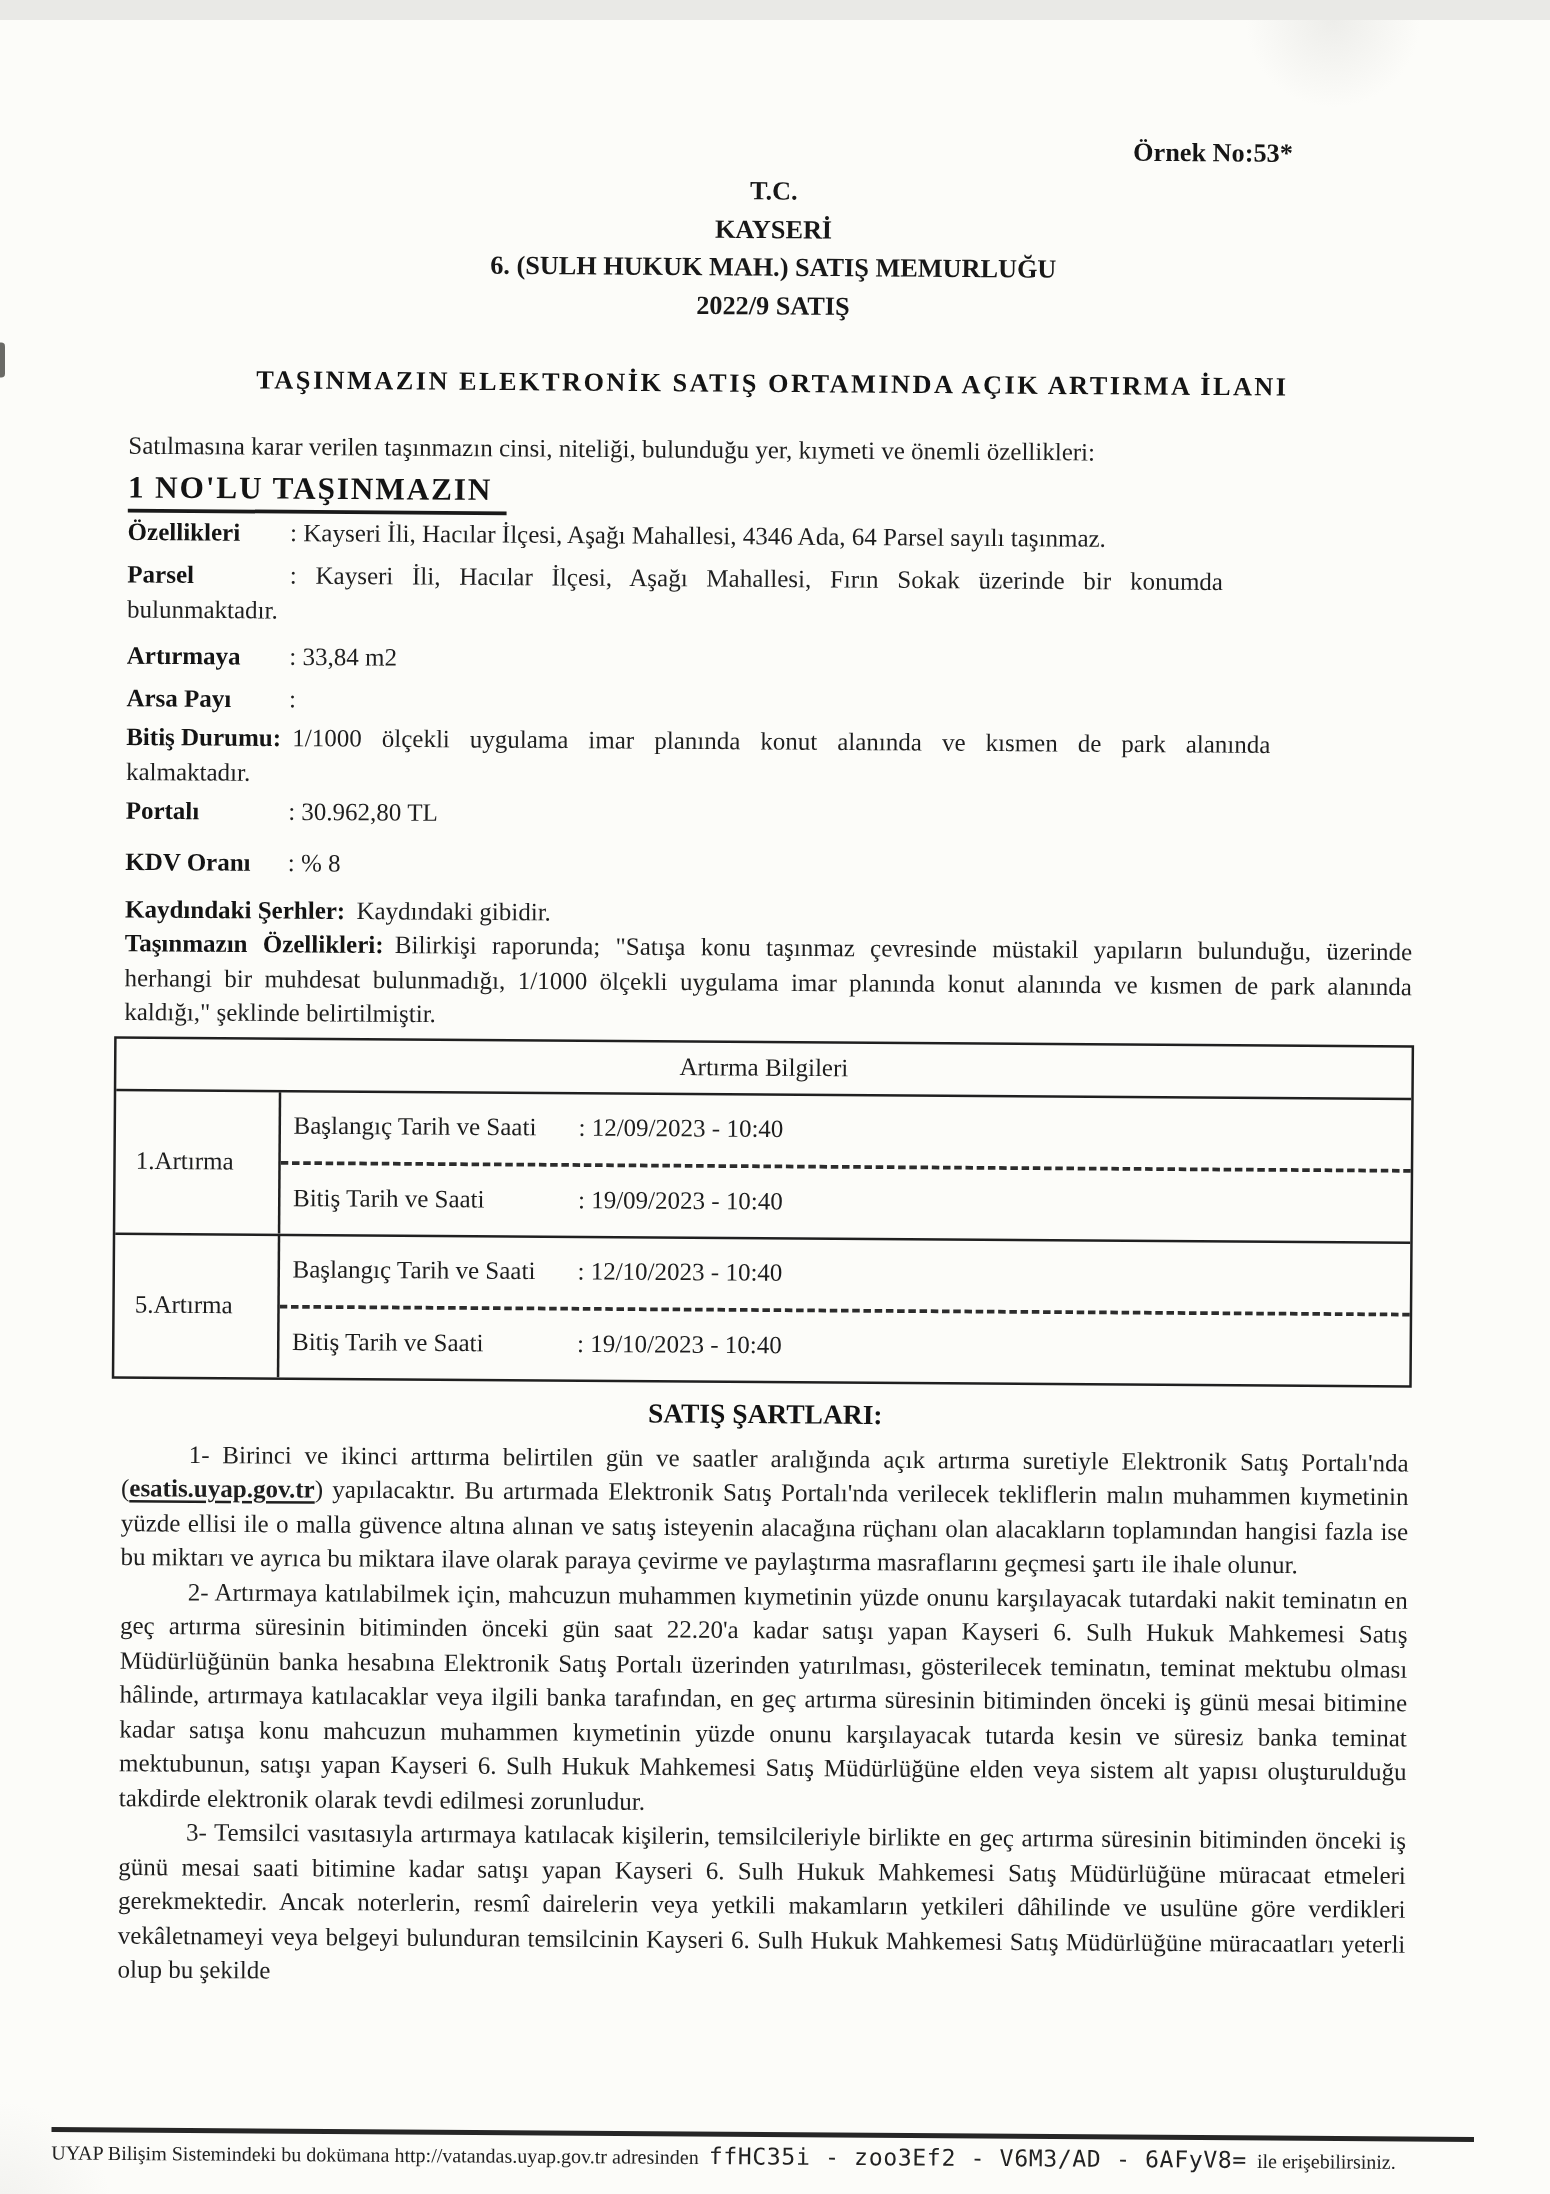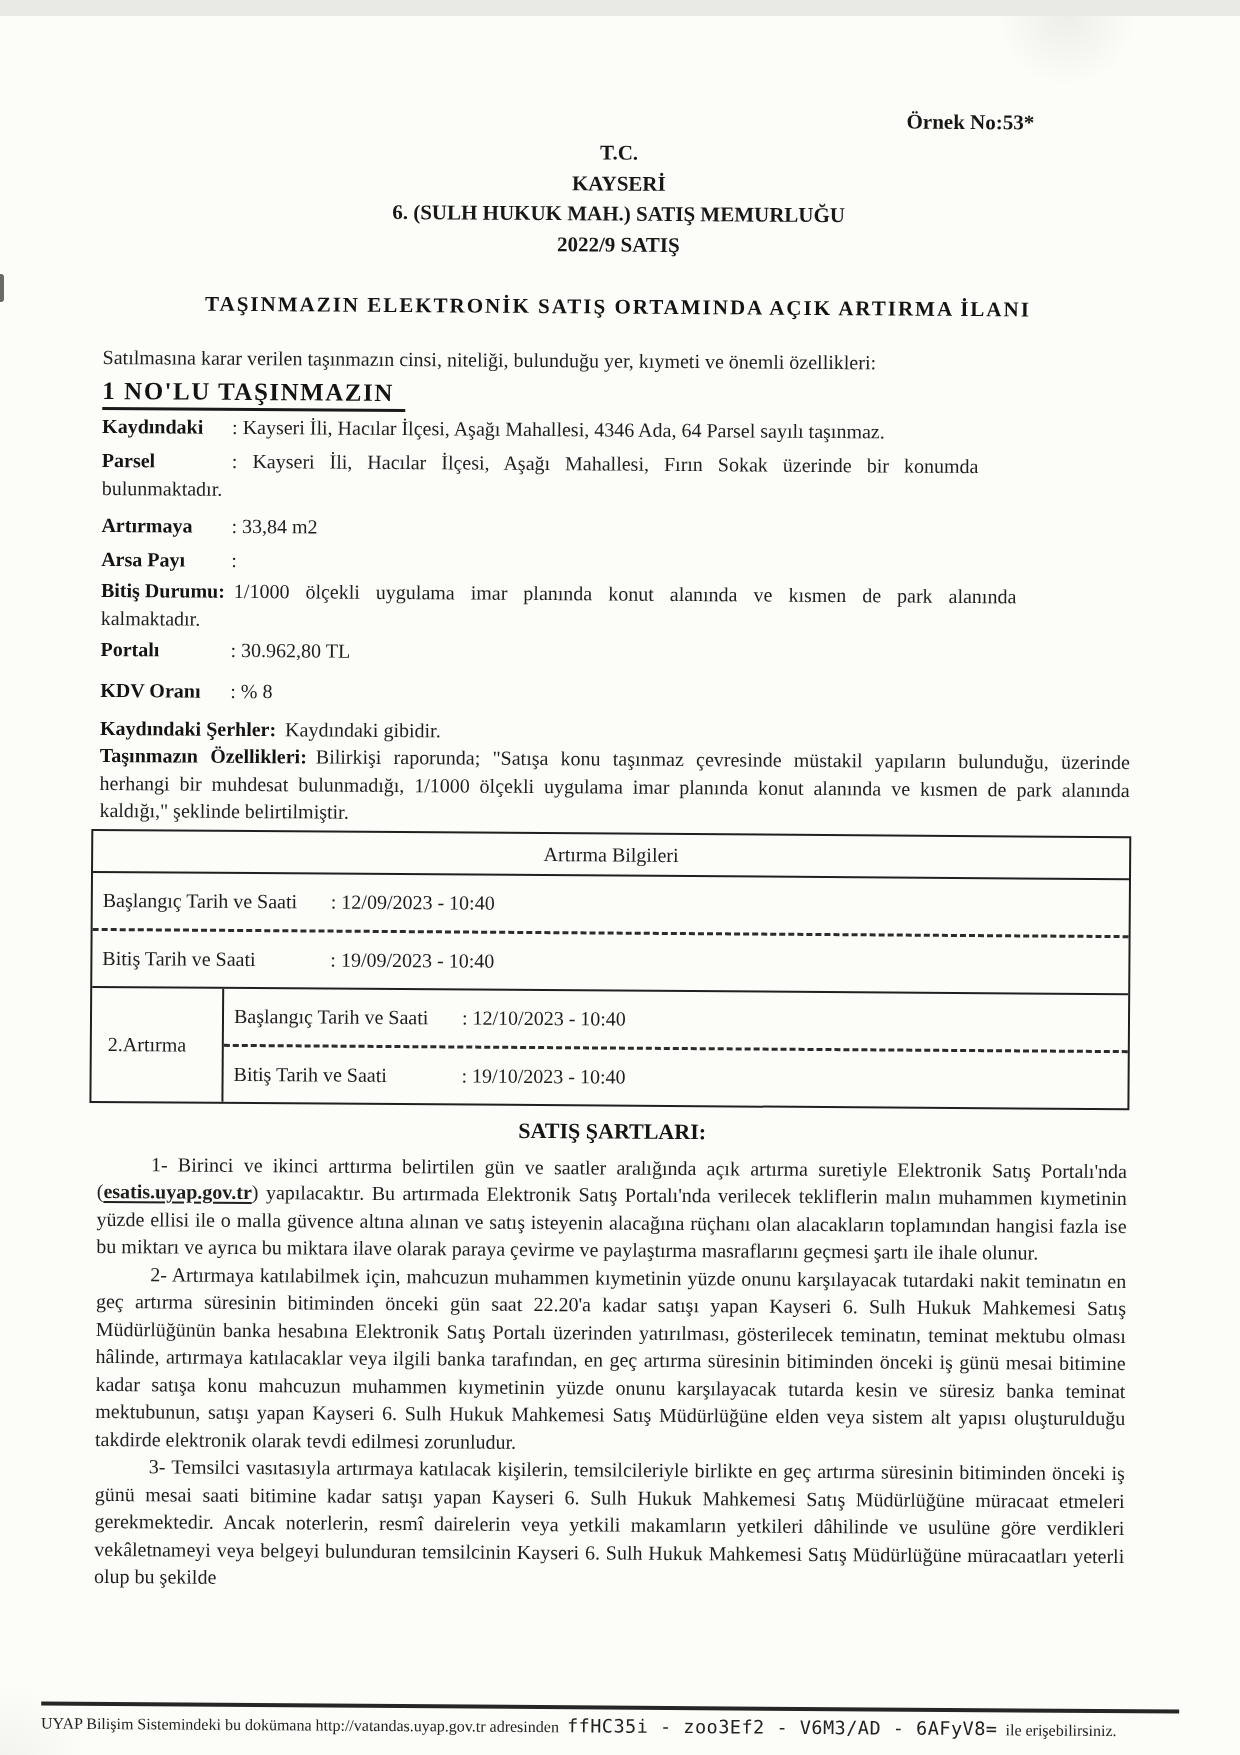--- a/index.html
+++ b/index.html
@@ -125,21 +125,21 @@
 
     <div class="doc-title">TAŞINMAZIN ELEKTRONİK SATIŞ ORTAMINDA AÇIK ARTIRMA İLANI</div>
 
     <div class="intro">Satılmasına karar verilen taşınmazın cinsi, niteliği, bulunduğu yer, kıymeti ve önemli özellikleri:</div>
 
     <div class="prop-heading-wrap">
       <span class="prop-heading">1 NO'LU TAŞINMAZIN</span>
     </div>
 
     <div class="field f-ozellikleri">
-      <span class="flabel">Kaydındaki</span><span>: Kayseri İli, Hacılar İlçesi, Aşağı Mahallesi, 4346 Ada, 64 Parsel sayılı taşınmaz.</span>
+      <span class="flabel">Özellikleri</span><span>: Kayseri İli, Hacılar İlçesi, Aşağı Mahallesi, 4346 Ada, 64 Parsel sayılı taşınmaz.</span>
     </div>
 
     <div class="field f-adresi">
       <span class="flabel">Parsel</span><span class="stretch1">: Kayseri İli, Hacılar İlçesi, Aşağı Mahallesi, Fırın Sokak üzerinde bir konumda</span><br>
       <span>bulunmaktadır.</span>
     </div>
 
     <div class="field f-yuzolcumu">
       <span class="flabel">Artırmaya</span><span>: 33,84 m2</span>
     </div>
@@ -166,35 +166,36 @@
     </div>
 
     <div class="field f-tasinmaz">
       <span class="inline-label">Taşınmazın Özellikleri:</span><span>Bilirkişi raporunda; "Satışa konu taşınmaz çevresinde müstakil yapıların bulunduğu, üzerinde herhangi bir muhdesat bulunmadığı, 1/1000 ölçekli uygulama imar planında konut alanında ve kısmen de park alanında kaldığı," şeklinde belirtilmiştir.</span>
     </div>
 
     <div class="atable">
       <div class="atable-header">Artırma Bilgileri</div>
 
       <div class="atable-row">
+        <div class="atable-name">1.Artırma</div>
         <div class="atable-body">
           <div class="slot">
             <span class="dl">Başlangıç Tarih ve Saati</span>
               <span>: 12/09/2023 - 10:40</span>
           </div>
           <div class="dash-sep"></div>
           <div class="slot">
             <span class="dl">Bitiş Tarih ve Saati</span>
               <span>: 19/09/2023 - 10:40</span>
           </div>
         </div>
       </div>
 
       <div class="atable-row">
-        <div class="atable-name">2.Artırma</div>
+        <div class="atable-name">5.Artırma</div>
         <div class="atable-body">
           <div class="slot">
             <span class="dl">Başlangıç Tarih ve Saati</span>
               <span>: 12/10/2023 - 10:40</span>
           </div>
           <div class="dash-sep"></div>
           <div class="slot">
             <span class="dl">Bitiş Tarih ve Saati</span>
               <span>: 19/10/2023 - 10:40</span>
           </div>

